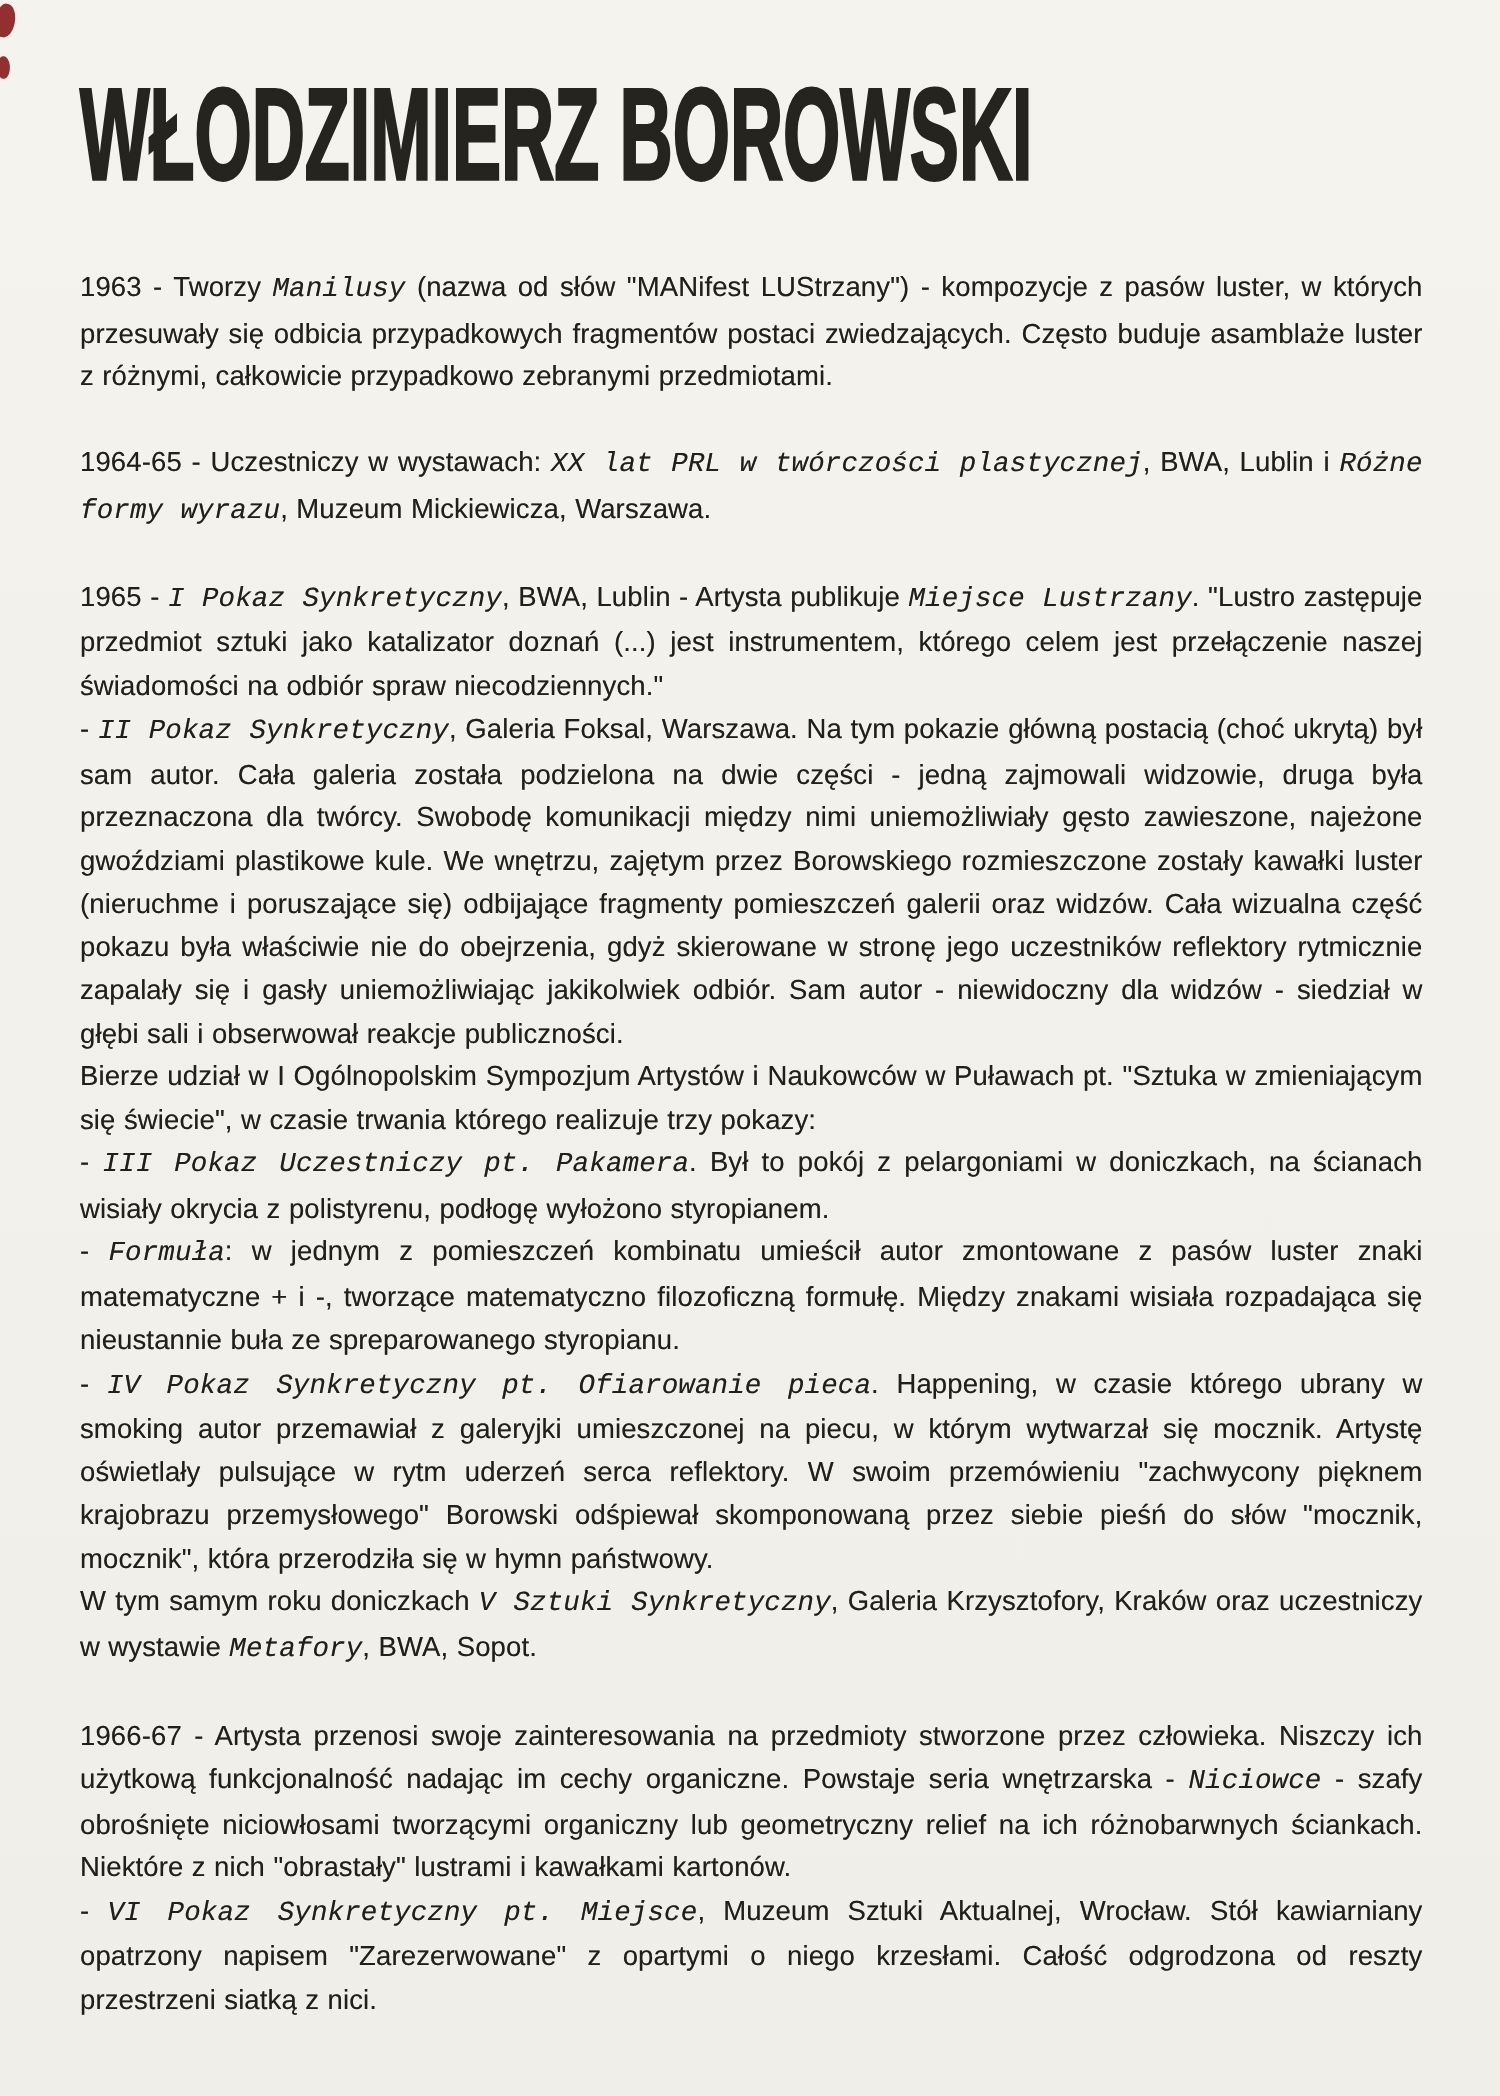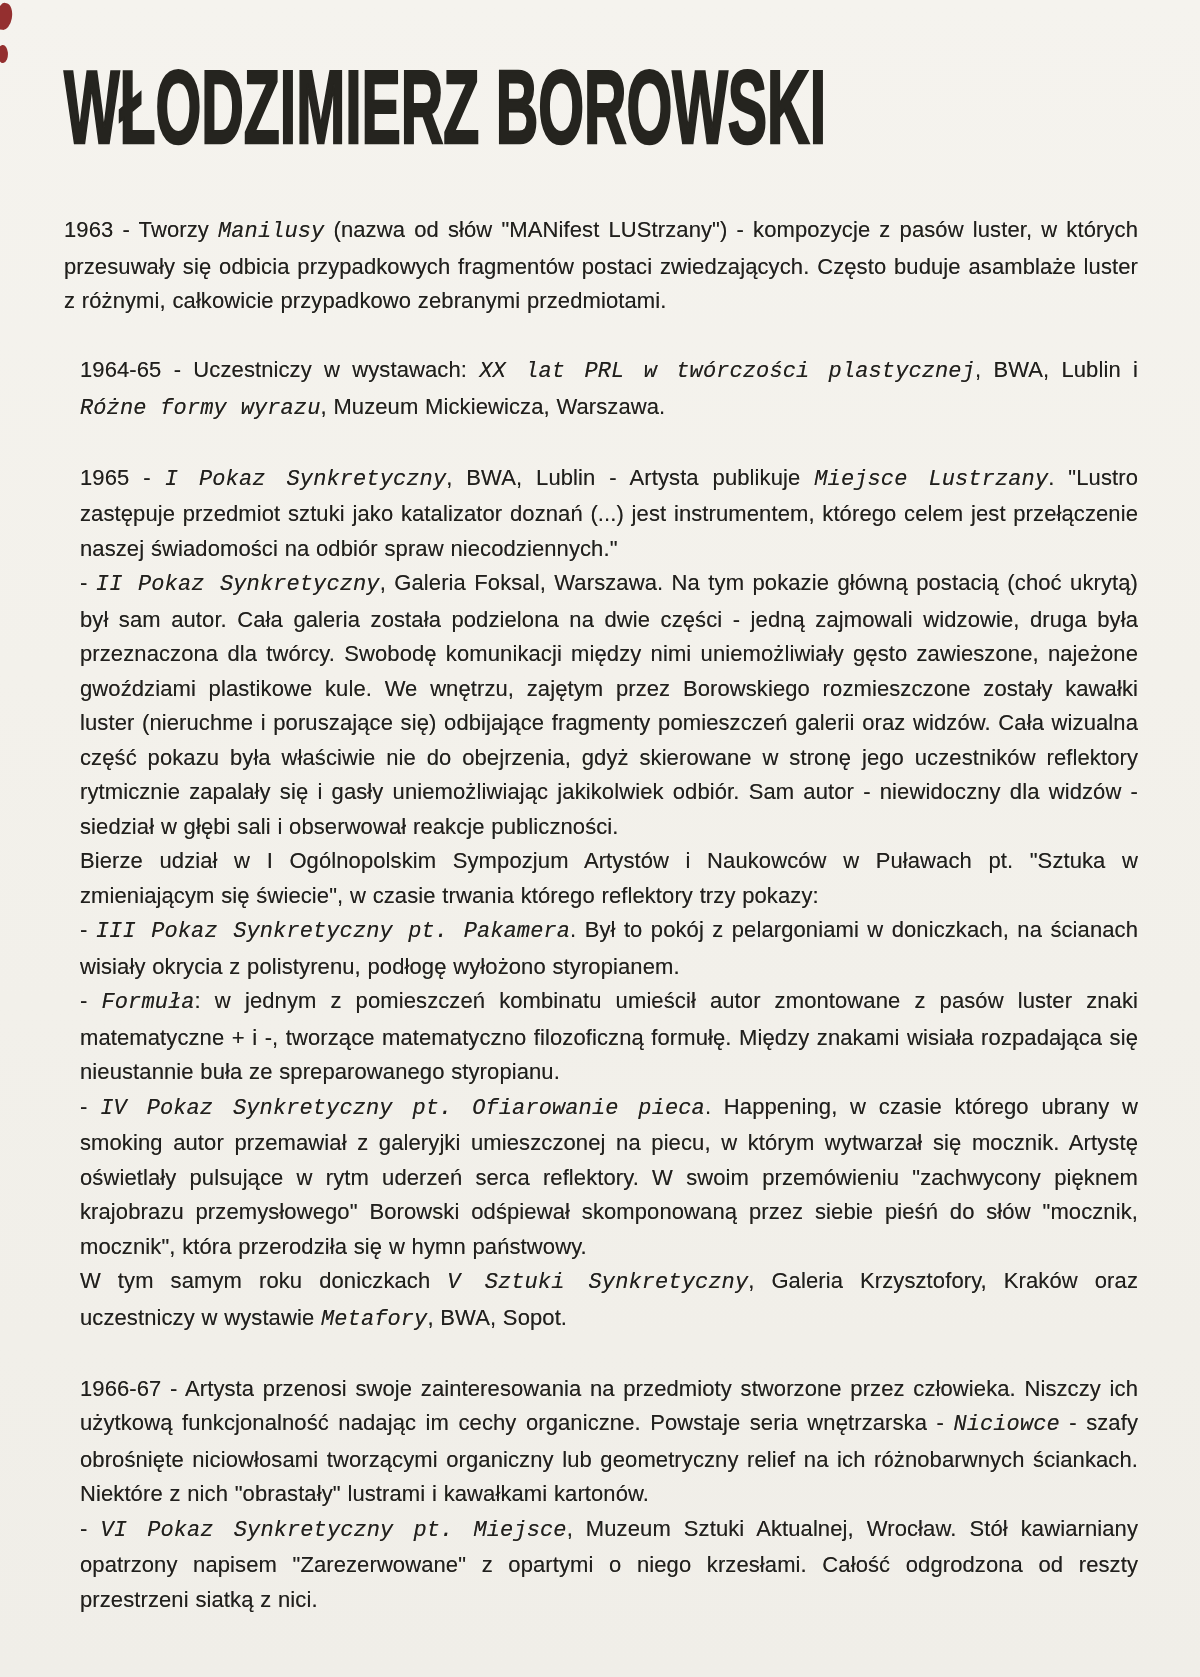--- a/index.html
+++ b/index.html
@@ -17,21 +17,21 @@
     font-family:"Liberation Sans",sans-serif;font-weight:bold;font-size:104px;
     fill:#25241f;stroke:#25241f;stroke-width:2.6px;
   }
   main{
     position:absolute;left:64px;top:213px;width:1074px;
     font-size:22px;line-height:34.5px;text-align:justify;
     letter-spacing:.1px;word-spacing:.5px;
     text-shadow:0 0 .5px rgba(32,31,28,.55);
   }
   .para{margin:0;}
-  .entry + .entry{margin-top:34.5px;margin-left:16px;}
+  .entry + .entry{margin-top:34.5px;}
   .bold{font-weight:normal;}
   .italic{font-style:italic;font-family:Liberation Mono, monospace;}
 </style>
 </head>
 <body>
 
 <div class="page">
 
   <div class="scan-mark m1" style="background: rgb(139, 30, 30);"></div>
   <div class="scan-mark m2" style="background: rgb(139, 30, 30);"></div>
@@ -45,22 +45,22 @@
   <main>
       <section class="entry">
         <p class="para"><span class="bold">1963</span><span> - Tworzy </span><span class="italic">Manilusy</span><span> (nazwa od słów "MANifest LUStrzany") - kompozycje z pasów luster, w których przesuwały się odbicia przypadkowych fragmentów postaci zwiedzających. Często buduje asamblaże luster z różnymi, całkowicie przypadkowo zebranymi przedmiotami.</span></p>
       </section>
       <section class="entry">
         <p class="para"><span class="bold">1964-65</span><span> - Uczestniczy w wystawach: </span><span class="italic">XX lat PRL w twórczości plastycznej</span><span>, BWA, Lublin i </span><span class="italic">Różne formy wyrazu</span><span>, Muzeum Mickiewicza, Warszawa.</span></p>
       </section>
       <section class="entry">
         <p class="para"><span class="bold">1965</span><span> - </span><span class="italic">I Pokaz Synkretyczny</span><span>, BWA, Lublin - Artysta publikuje </span><span class="italic">Miejsce Lustrzany</span><span>. "Lustro zastępuje przedmiot sztuki jako katalizator doznań (...) jest instrumentem, którego celem jest przełączenie naszej świadomości na odbiór spraw niecodziennych."</span></p>
         <p class="para"><span>- </span><span class="italic">II Pokaz Synkretyczny</span><span>, Galeria Foksal, Warszawa. Na tym pokazie główną postacią (choć ukrytą) był sam autor. Cała galeria została podzielona na dwie części - jedną zajmowali widzowie, druga była przeznaczona dla twórcy. Swobodę komunikacji między nimi uniemożliwiały gęsto zawieszone, najeżone gwoździami plastikowe kule. We wnętrzu, zajętym przez Borowskiego rozmieszczone zostały kawałki luster (nieruchme i poruszające się) odbijające fragmenty pomieszczeń galerii oraz widzów. Cała wizualna część pokazu była właściwie nie do obejrzenia, gdyż skierowane w stronę jego uczestników reflektory rytmicznie zapalały się i gasły uniemożliwiając jakikolwiek odbiór. Sam autor - niewidoczny dla widzów - siedział w głębi sali i obserwował reakcje publiczności.</span></p>
-        <p class="para"><span>Bierze udział w I Ogólnopolskim Sympozjum Artystów i Naukowców w Puławach pt. "Sztuka w zmieniającym się świecie", w czasie trwania którego reflektory trzy pokazy:</span></p>
-        <p class="para"><span>- </span><span class="italic">III Pokaz Synkretyczny pt. Pakamera</span><span>. Był to pokój z pelargoniami w doniczkach, na ścianach wisiały okrycia z polistyrenu, podłogę wyłożono styropianem.</span></p>
+        <p class="para"><span>Bierze udział w I Ogólnopolskim Sympozjum Artystów i Naukowców w Puławach pt. "Sztuka w zmieniającym się świecie", w czasie trwania którego realizuje trzy pokazy:</span></p>
+        <p class="para"><span>- </span><span class="italic">III Pokaz Uczestniczy pt. Pakamera</span><span>. Był to pokój z pelargoniami w doniczkach, na ścianach wisiały okrycia z polistyrenu, podłogę wyłożono styropianem.</span></p>
         <p class="para"><span>- </span><span class="italic">Formuła</span><span>: w jednym z pomieszczeń kombinatu umieścił autor zmontowane z pasów luster znaki matematyczne + i -, tworzące matematyczno filozoficzną formułę. Między znakami wisiała rozpadająca się nieustannie buła ze spreparowanego styropianu.</span></p>
         <p class="para"><span>- </span><span class="italic">IV Pokaz Synkretyczny pt. Ofiarowanie pieca</span><span>. Happening, w czasie którego ubrany w smoking autor przemawiał z galeryjki umieszczonej na piecu, w którym wytwarzał się mocznik. Artystę oświetlały pulsujące w rytm uderzeń serca reflektory. W swoim przemówieniu "zachwycony pięknem krajobrazu przemysłowego" Borowski odśpiewał skomponowaną przez siebie pieśń do słów "mocznik, mocznik", która przerodziła się w hymn państwowy.</span></p>
         <p class="para"><span>W tym samym roku doniczkach </span><span class="italic">V Sztuki Synkretyczny</span><span>, Galeria Krzysztofory, Kraków oraz uczestniczy w wystawie </span><span class="italic">Metafory</span><span>, BWA, Sopot.</span></p>
       </section>
       <section class="entry">
         <p class="para"><span class="bold">1966-67</span><span> - Artysta przenosi swoje zainteresowania na przedmioty stworzone przez człowieka. Niszczy ich użytkową funkcjonalność nadając im cechy organiczne. Powstaje seria wnętrzarska - </span><span class="italic">Niciowce</span><span> - szafy obrośnięte niciowłosami tworzącymi organiczny lub geometryczny relief na ich różnobarwnych ściankach. Niektóre z nich "obrastały" lustrami i kawałkami kartonów.</span></p>
         <p class="para"><span>- </span><span class="italic">VI Pokaz Synkretyczny pt. Miejsce</span><span>, Muzeum Sztuki Aktualnej, Wrocław. Stół kawiarniany opatrzony napisem "Zarezerwowane" z opartymi o niego krzesłami. Całość odgrodzona od reszty przestrzeni siatką z nici.</span></p>
       </section>
     </main>
 

